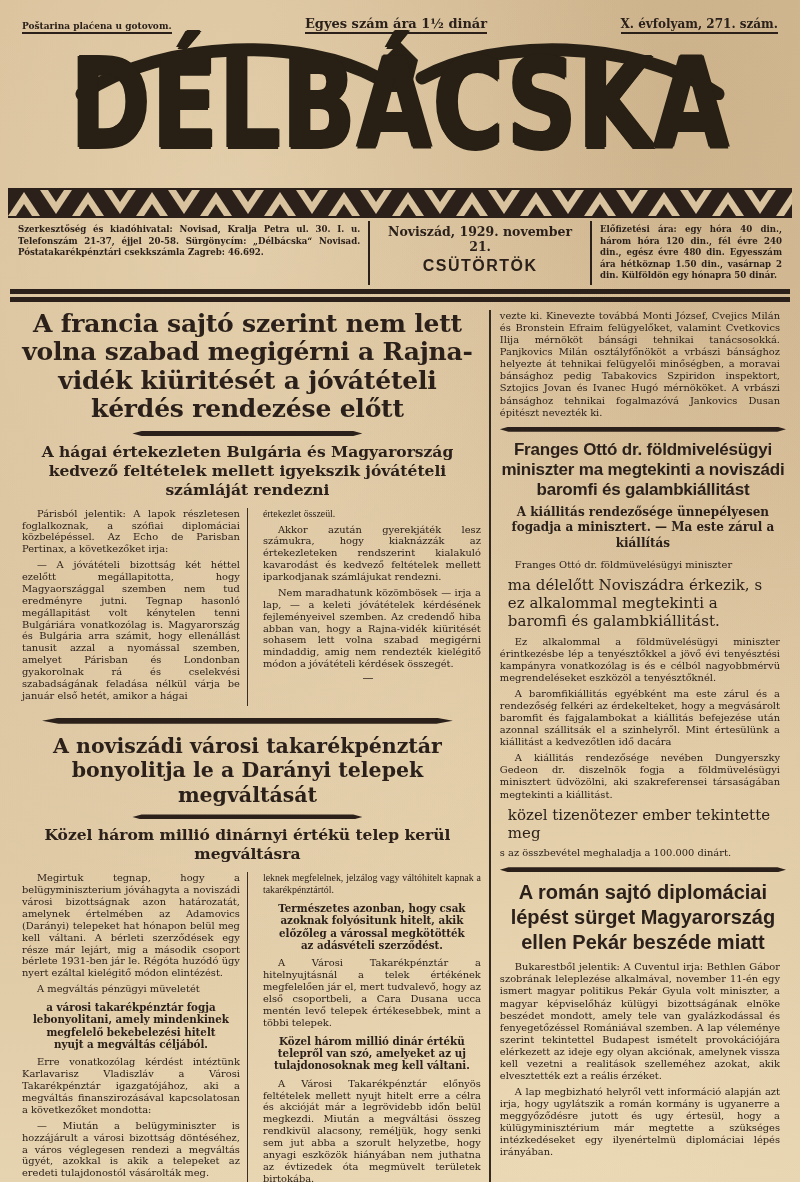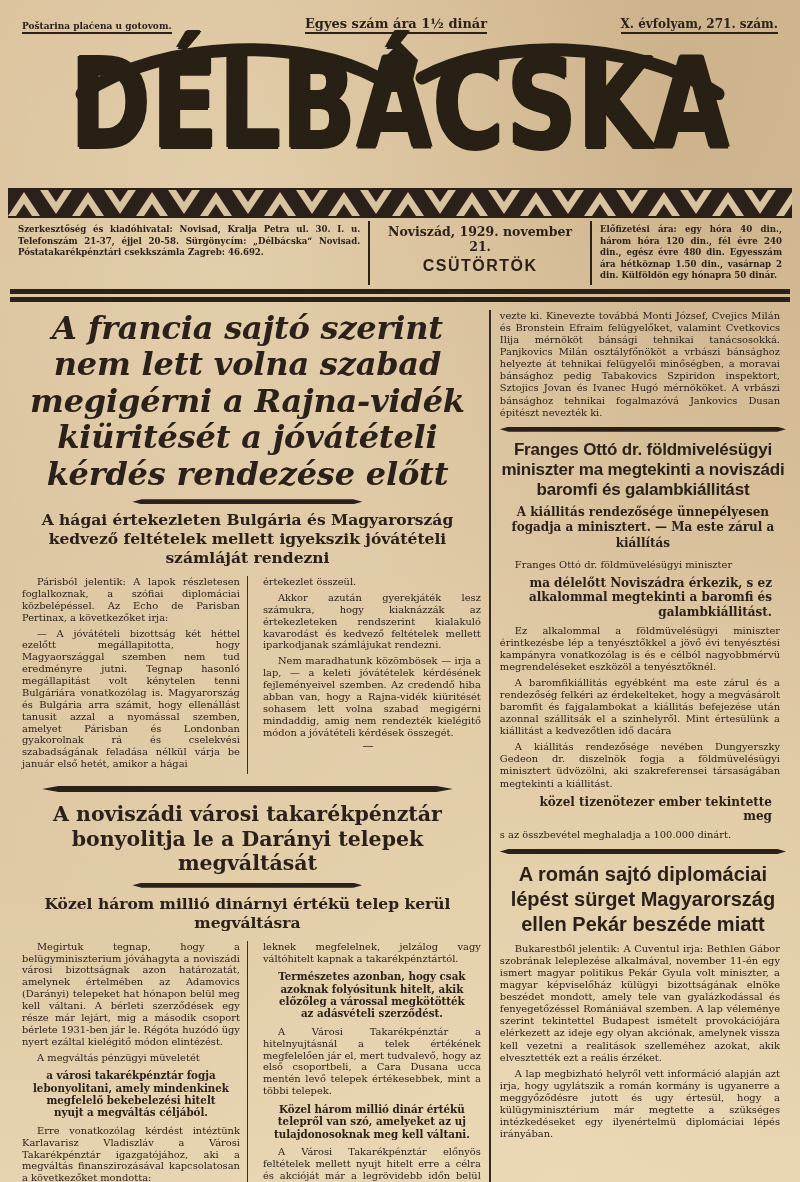--- a/index.html
+++ b/index.html
@@ -43,42 +43,42 @@
   .info-center{width:28%;border-left:2px solid #2b211a;border-right:2px solid #2b211a;
     text-align:center;display:flex;flex-direction:column;}
   .info-date{font-size:12.5px;font-weight:bold;}
   .info-day{font-family:"Liberation Sans",sans-serif;font-size:16px;font-weight:bold;letter-spacing:1.5px;margin-top:3px;}
   .info-right{width:25%;font-size:8.6px;font-weight:bold;line-height:1.35;text-align:justify;}
   .dblrule{height:3px;border-top:5px solid #2b211a;border-bottom:5px solid #2b211a;margin:4px 10px 8px 10px;}
   
   .content{display:flex;padding:0 14px;gap:0;}
   .main-left{width:62%;padding-right:8px;}
   .main-right{width:38%;border-left:2px solid #352a20;padding-left:9px;}
-  .headline{font-size:32px;font-weight:bold;line-height:1.14;text-align:center;letter-spacing:-0.2px;font-style:italic;}
+  .headline{font-size:25px;font-weight:bold;line-height:1.14;text-align:center;letter-spacing:-0.2px;}
   .headline2{font-size:20.5px;font-weight:bold;line-height:1.2;text-align:center;}
   .lens{height:5px;background:#2b211a;margin:7px auto;
     clip-path:polygon(0 50%,4% 0,96% 0,100% 50%,96% 100%,4% 100%);}
   .lens-short{width:230px;}
   .lens-long{width:88%;height:6px;margin:12px auto 10px auto;}
   .subhead{font-size:15.5px;font-weight:bold;text-align:center;line-height:1.22;margin:2px 10px 8px 10px;}
   .cols{display:flex;}
   .col{width:50%;}
   .col-a{padding-right:7px;border-right:1px solid #3a2e23;}
   .col-b{padding-left:7px;}
   .body p{margin:0 0 4px 8px;font-size:9.9px;line-height:1.2;text-align:justify;text-indent:15px;}
   .body p.em{font-weight:bold;text-align:center;text-indent:0;padding:2px 10px;font-size:10.3px;}
-  .body p.noind{text-indent:0;}
+  .body p.noind{text-indent:0;font-family:Liberation Serif, serif;}
   .dash{text-align:center;font-size:11px;line-height:8px;margin:2px 0;}
   .subart-rule{height:4px;background:#2b211a;margin:6px 2px;
     clip-path:polygon(0 50%,5% 0,95% 0,100% 50%,95% 100%,5% 100%);}
   .subart-head{font-family:"Liberation Sans",sans-serif;font-size:13.5px;font-weight:bold;
     text-align:center;line-height:1.18;margin:2px 0 5px 0;}
   
   .rc-body p{margin:0 6px 4px 0;font-size:9.9px;line-height:1.22;text-align:justify;text-indent:15px;}
-  .rc-body p.em{font-weight:bold;text-align:right;text-indent:0;font-size:12px;padding:1px 8px;}
+  .rc-body p.em{font-weight:normal;text-align:left;text-indent:0;font-size:15px;padding:1px 8px;}
   .rc-body p.noind{text-indent:0;}
   .thickrule{height:5px;background:#2b211a;margin:8px 0;
     clip-path:polygon(0 50%,3% 0,97% 0,100% 50%,97% 100%,3% 100%);}
   .headline3{font-family:"Liberation Sans",sans-serif;font-size:17px;font-weight:bold;
     line-height:1.2;text-align:center;letter-spacing:-0.2px;margin:2px 0 4px 0;}
   .subhead3{font-size:12px;font-weight:bold;text-align:center;line-height:1.3;margin:0 0 7px 0;}
   .headline4{font-family:"Liberation Sans",sans-serif;font-size:20px;font-weight:bold;
     line-height:1.25;text-align:center;margin:2px 0 6px 0;}
 </style>
 </head>

